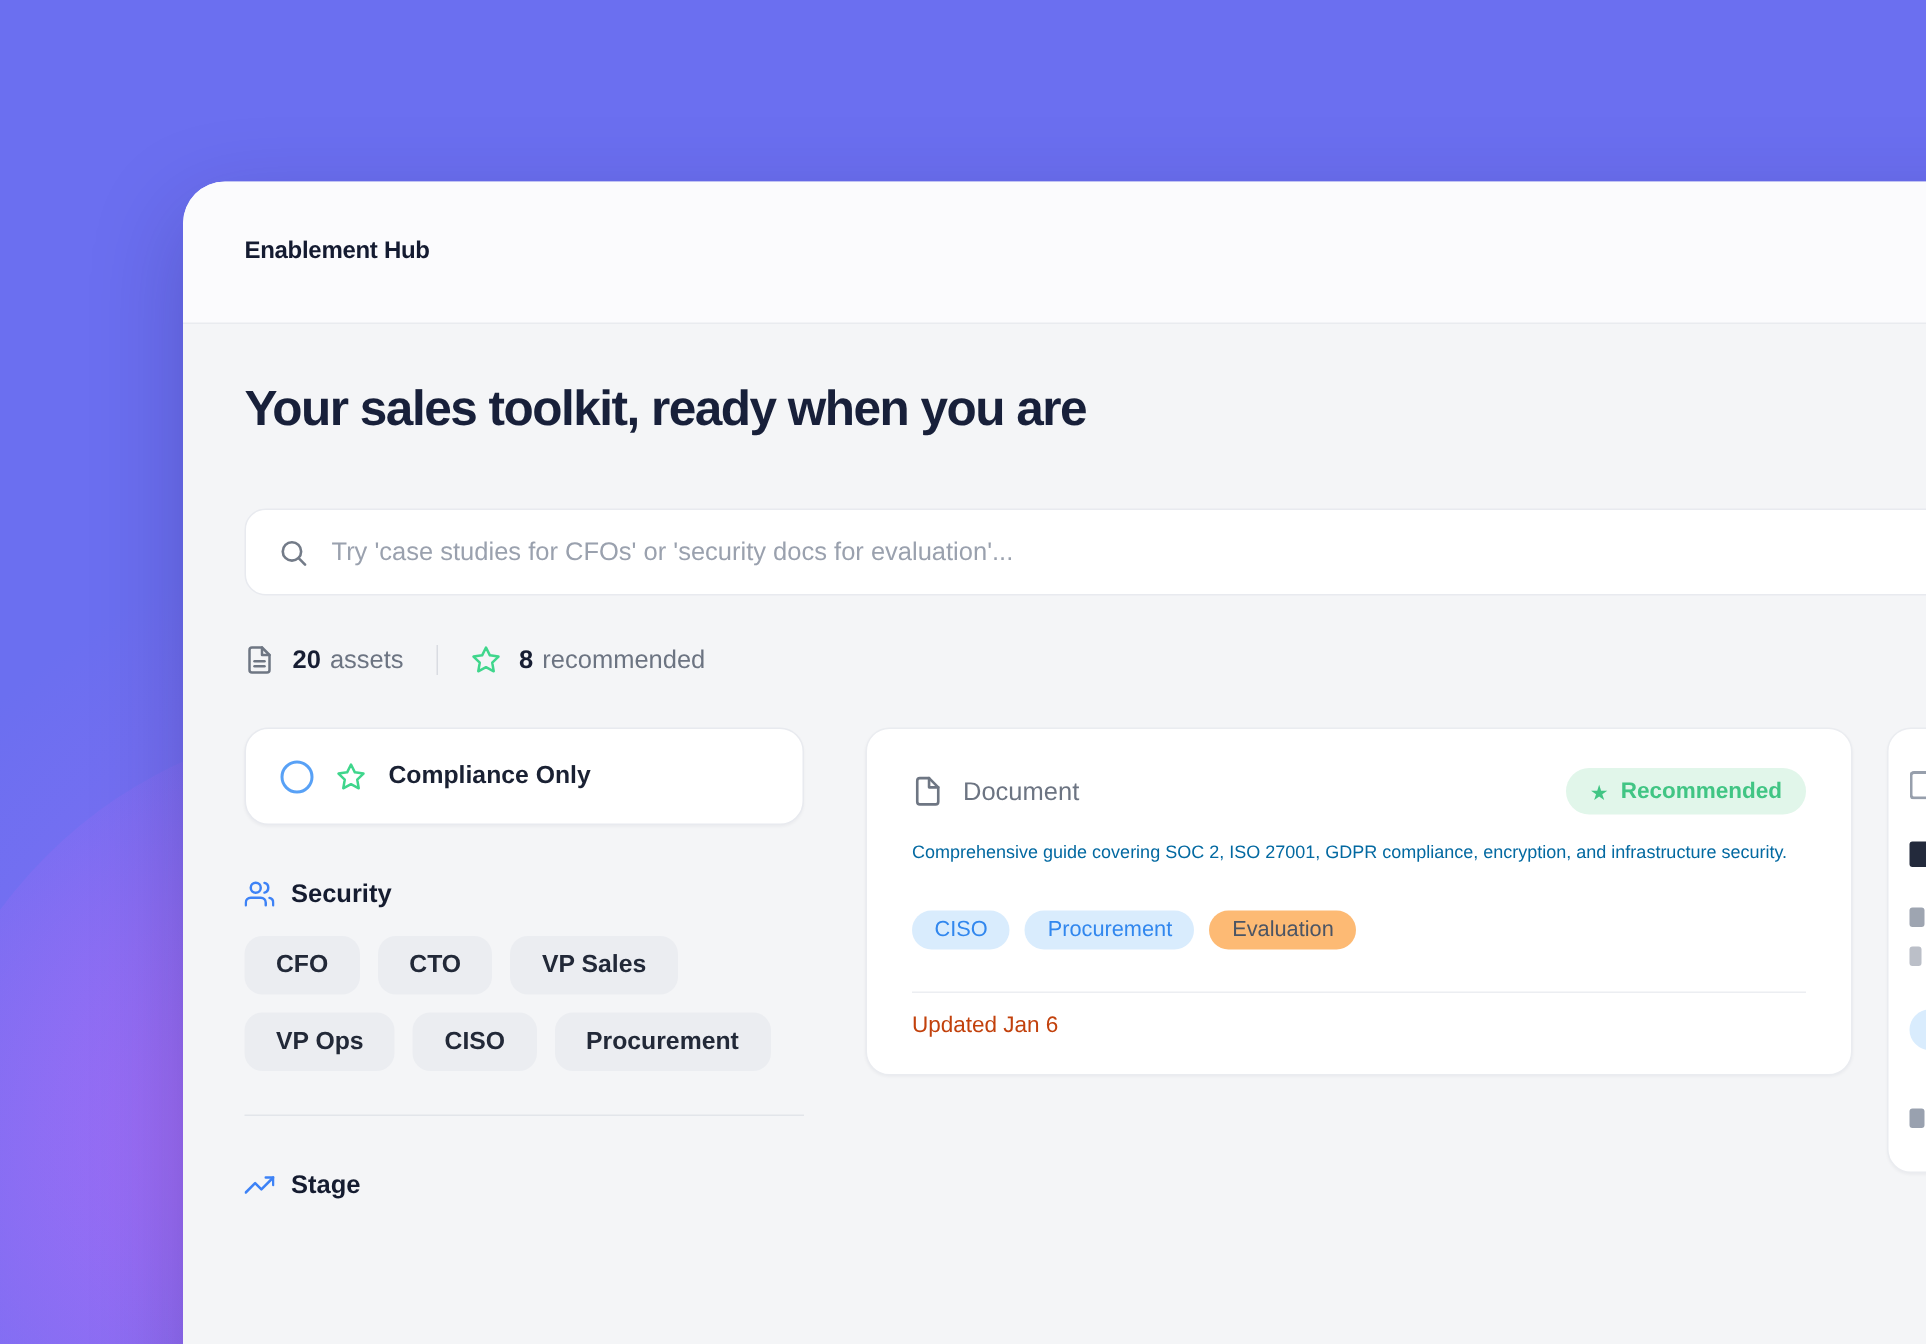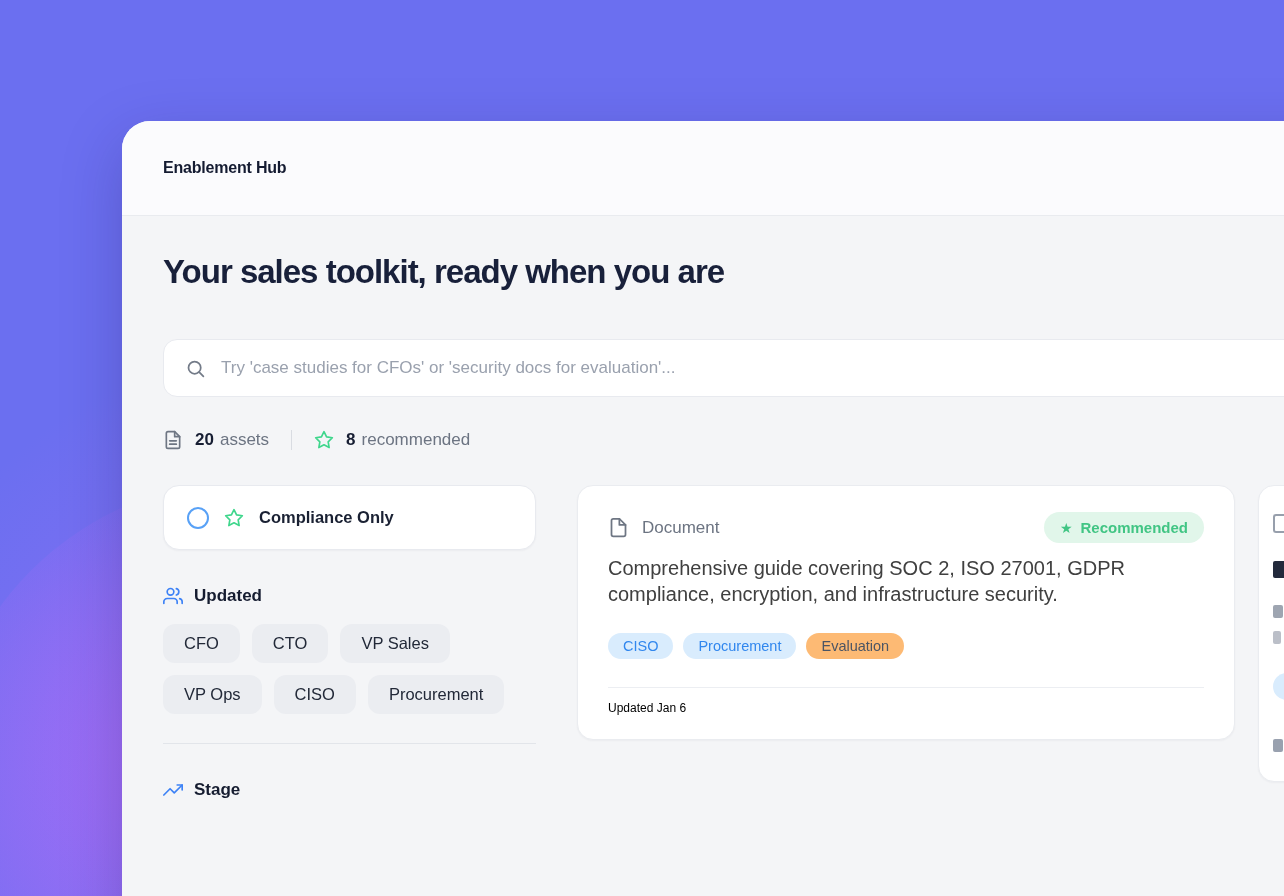--- a/index.html
+++ b/index.html
@@ -109,21 +109,21 @@
     display: flex; align-items: center; gap: 11px;
     font-size: 17px; font-weight: 700; color: #151c30;
   }
   .chip-wrap { margin-top: 18px; display: flex; flex-wrap: wrap; gap: 12px; }
   .chip {
     padding: 10px 21px;
     background: #ebedf1;
     border: none;
     border-radius: 12px;
     font-family: inherit;
-    font-size: 16.5px; font-weight: 400; color: #222938;
+    font-size: 16.5px; font-weight: 700; color: #222938;
     cursor: pointer;
   }
   .sidebar-divider { margin-top: 29px; height: 1px; background: #e2e5ea; }
   .stage-heading { }
 
   
   .cards-area { display: flex; gap: 23px; align-items: flex-start; }
   .asset-card {
     width: 658px; flex: none;
     background: #ffffff;
@@ -136,31 +136,31 @@
   .card-type { display: flex; align-items: center; gap: 13px; font-size: 17px; color: #6c7482; }
   .badge {
     display: flex; align-items: center; gap: 8px;
     background: #e1f6ea; color: #41c584;
     border-radius: 999px;
     padding: 7px 16px;
     font-size: 15px; font-weight: 600;
   }
   .badge .star-glyph { font-size: 14px; line-height: 1; }
   .card-title { margin-top: 17px; font-size: 21px; font-weight: 700; color: #131b32; letter-spacing: -0.2px; }
-  .card-desc { margin-top: 12px; font-size: 20px; line-height: 26px; color: #404040; max-width: 598px; }
+  .card-desc { margin-top: 12px; font-size: 12px; line-height: 26px; color: #0369a1; max-width: 598px; }
   .tag-row { margin-top: 26px; display: flex; gap: 10px; }
   .tag {
     padding: 5px 15px; border-radius: 999px;
     font-size: 14.5px; font-weight: 500;
     cursor: pointer; border: none; font-family: inherit;
   }
   .tag-blue { background: #d9ecfd; color: #3187ee; }
   .tag-gray { background: #fdba74; color: #4c5564; }
   .card-divider { margin-top: 28px; height: 1px; background: #eceef2; }
-  .card-footer { padding: 13px 0 24px; font-size: 12px; color: #000000; }
+  .card-footer { padding: 13px 0 24px; font-size: 15px; color: #c2410c; }
 
   
   .partial-card {
     width: 650px; flex: none; position: relative;
     height: 297px;
     background: #ffffff;
     border: 1px solid #eaecf0;
     border-radius: 16px;
     box-shadow: 0 1px 2px rgba(16,24,40,0.04);
     overflow: hidden;
@@ -236,21 +236,21 @@
 
         <div class="filter-heading">
           <span class="icon-blue" style="display:flex;">
             <svg width="20" height="20" viewBox="0 0 24 24" fill="none" stroke="currentColor" stroke-width="2" stroke-linecap="round" stroke-linejoin="round">
               <path d="M17 21v-2a4 4 0 0 0-4-4H5a4 4 0 0 0-4 4v2"></path>
               <circle cx="9" cy="7" r="4"></circle>
               <path d="M23 21v-2a4 4 0 0 0-3-3.87"></path>
               <path d="M16 3.13a4 4 0 0 1 0 7.75"></path>
             </svg>
           </span>
-          <span>Updated</span>
+          <span>Security</span>
         </div>
 
         <div class="chip-wrap">
           <button class="chip">CFO</button>
           <button class="chip">CTO</button>
           <button class="chip">VP Sales</button>
           <button class="chip">VP Ops</button>
           <button class="chip">CISO</button>
           <button class="chip">Procurement</button>
         </div>

